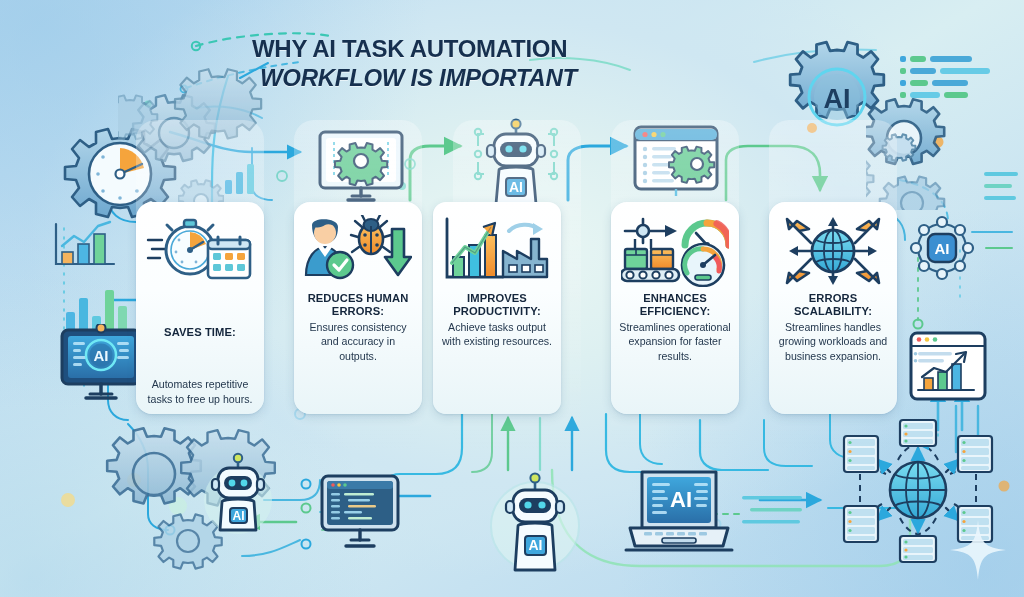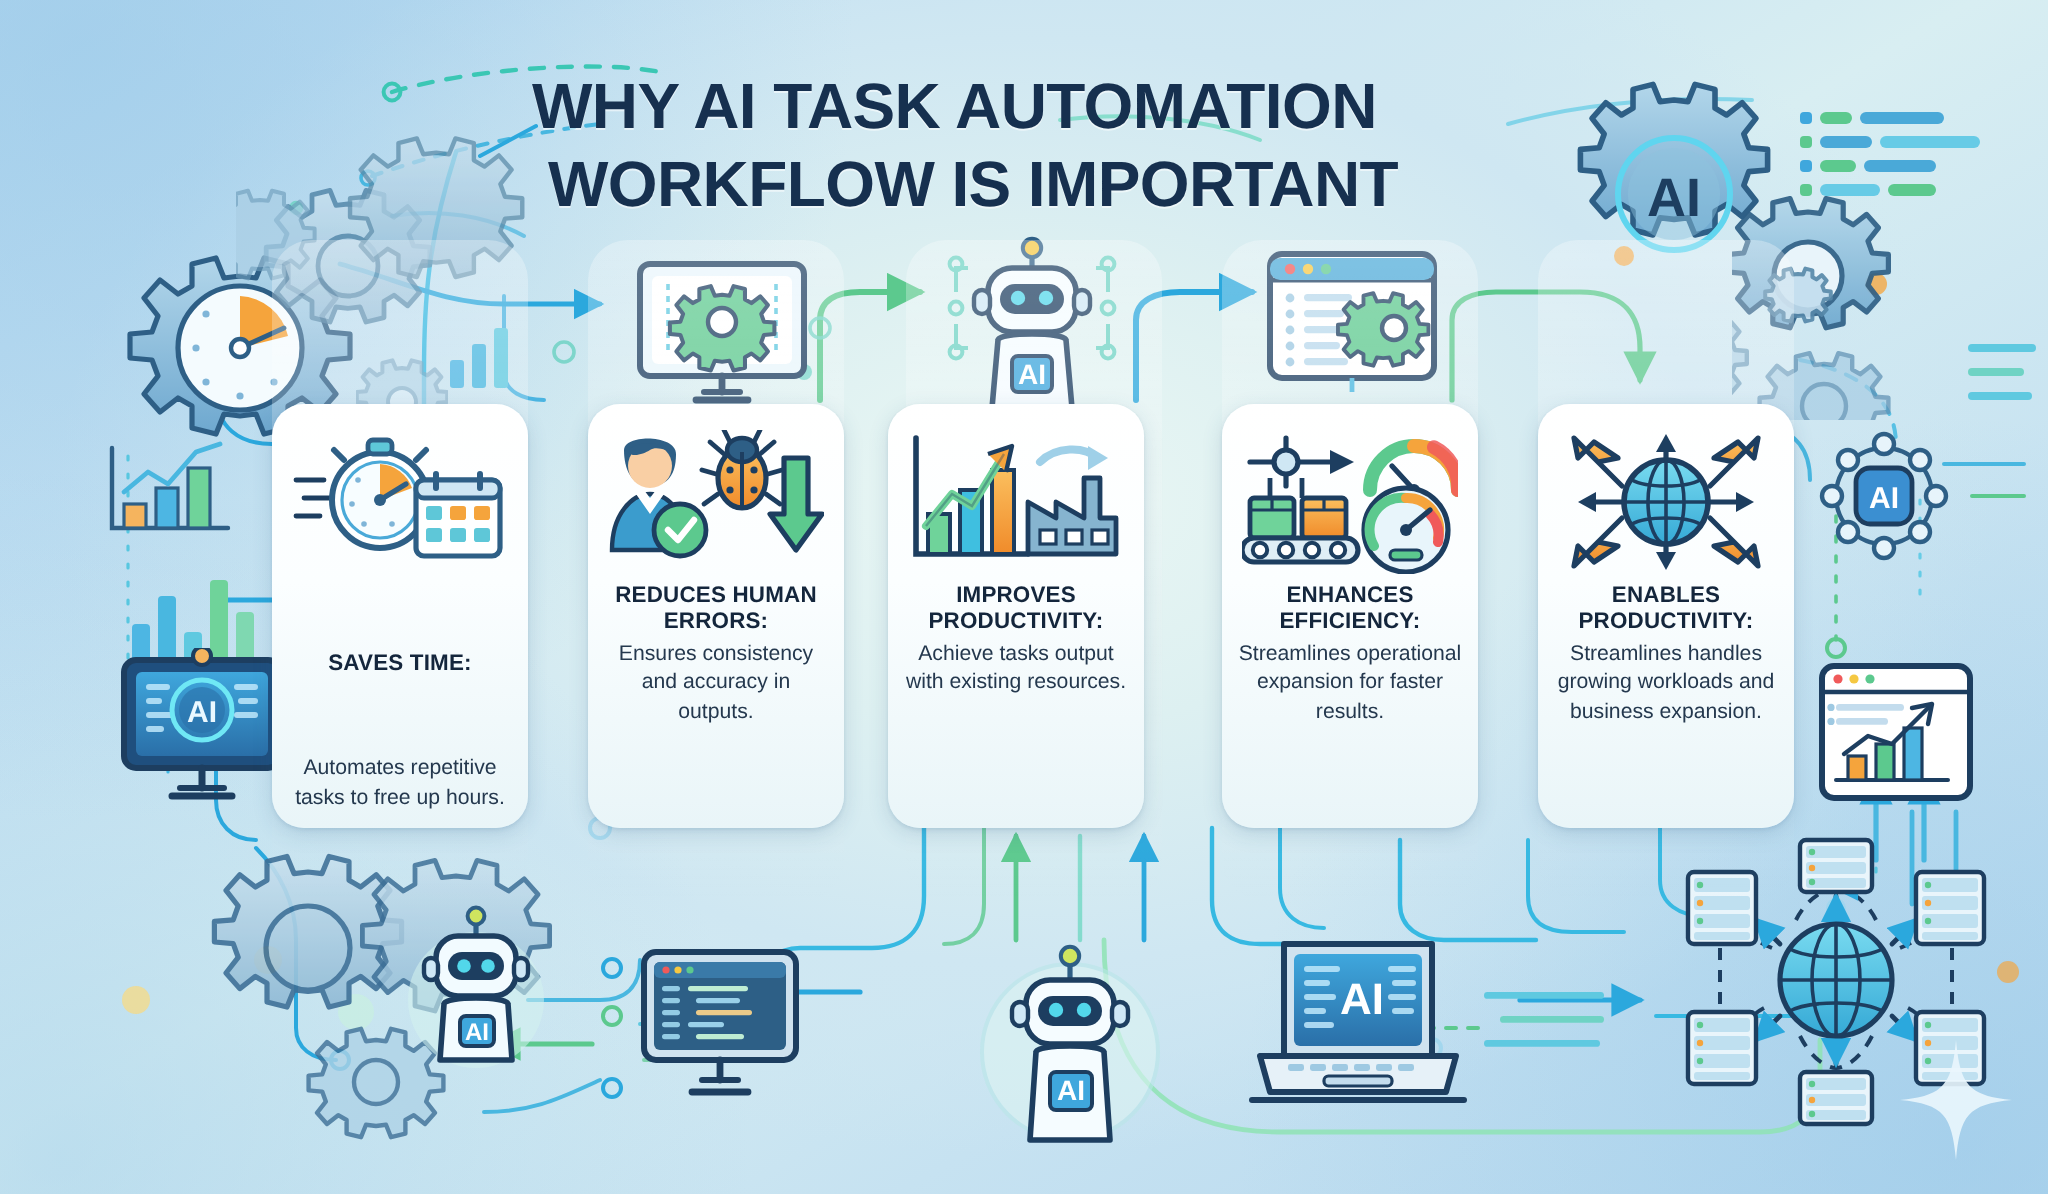--- a/index.html
+++ b/index.html
@@ -23,28 +23,28 @@
     background:
       radial-gradient(circle at 4% 4%, rgba(150,200,232,.55) 0%, rgba(150,200,232,0) 34%),
       radial-gradient(circle at 96% 96%, rgba(150,200,232,.5) 0%, rgba(150,200,232,0) 32%),
       radial-gradient(circle at 3% 97%, rgba(155,203,233,.45) 0%, rgba(155,203,233,0) 30%);
     pointer-events:none;
   }
   svg.layer { position:absolute; left:0; top:0; width:1024px; height:597px; overflow:visible; }
 
   
   #title {
-    position:absolute; left:266px; top:34px; width:500px;
+    position:absolute; left:252px; top:34px; width:500px;
     color:#16304f;
-    font-size:32px; font-weight:bold; line-height:1.22;
+    font-size:24px; font-weight:bold; line-height:1.22;
     letter-spacing:-0.3px;
     text-shadow:0 1px 0 rgba(255,255,255,.55);
   }
   #title .l { display:block; }
-  #title .l2 { padding-left:8px; }
+  #title .l2 { padding-left:8px;font-style:italic; }
 
   
   #cards { position:absolute; left:0; top:0; width:1024px; height:597px; }
   .card {
     position:absolute; top:202px;
     width:128px; height:212px;
     border-radius:16px;
     background:linear-gradient(180deg,#ffffff 0%,#fbfeff 42%,#e9f5f8 100%);
     box-shadow:0 3px 10px rgba(40,90,130,.17), 0 1px 2px rgba(40,90,130,.12);
     display:flex; flex-direction:column; align-items:center;
@@ -54,21 +54,21 @@
   .card .art svg { display:block; }
   .card .heading {
     font-size:11.2px; font-weight:bold; color:#14263c;
     text-align:center; line-height:1.16; margin-top:2px;
     letter-spacing:.1px;
   }
   .card .body {
     font-size:10.6px; color:#24384e; text-align:center;
     line-height:1.35; margin-top:2px;
   }
-  #card0 { left:136px;gap:36px; } #card1 { left:294px; } #card2 { left:444px; }
+  #card0 { left:136px;gap:36px; } #card1 { left:294px; } #card2 { left:433px;border-radius:13px; }
   #card3 { left:611px; } #card4 { left:769px; }
 
   
   .colglow {
     position:absolute; top:120px; width:128px; height:330px;
     background:linear-gradient(180deg, rgba(255,255,255,.30), rgba(255,255,255,0));
     border-radius:20px; pointer-events:none;
   }
 
   
@@ -905,18 +905,18 @@
           <circle cx="52" cy="38" r="21" fill="url(#globeGrad)" stroke="#1d3e60" stroke-width="2.8"></circle>
           <g stroke="#1d3e60" stroke-width="1.8" fill="none">
             <ellipse cx="52" cy="38" rx="9" ry="21"></ellipse>
             <line x1="31" y1="38" x2="73" y2="38"></line>
             <path d="M35 27 C42 31, 62 31, 69 27"></path>
             <path d="M35 49 C42 45, 62 45, 69 49"></path>
             <line x1="52" y1="17" x2="52" y2="59"></line>
           </g>
         </svg>
       </div>
-      <div class="heading">ENABLES PRODUCTIVITY:</div>
+      <div class="heading">ERRORS SCALABILITY:</div>
       <div class="body">Streamlines handles growing workloads and business expansion.</div>
     </div>
 
   </div>
 </div>
 
 </body></html>

